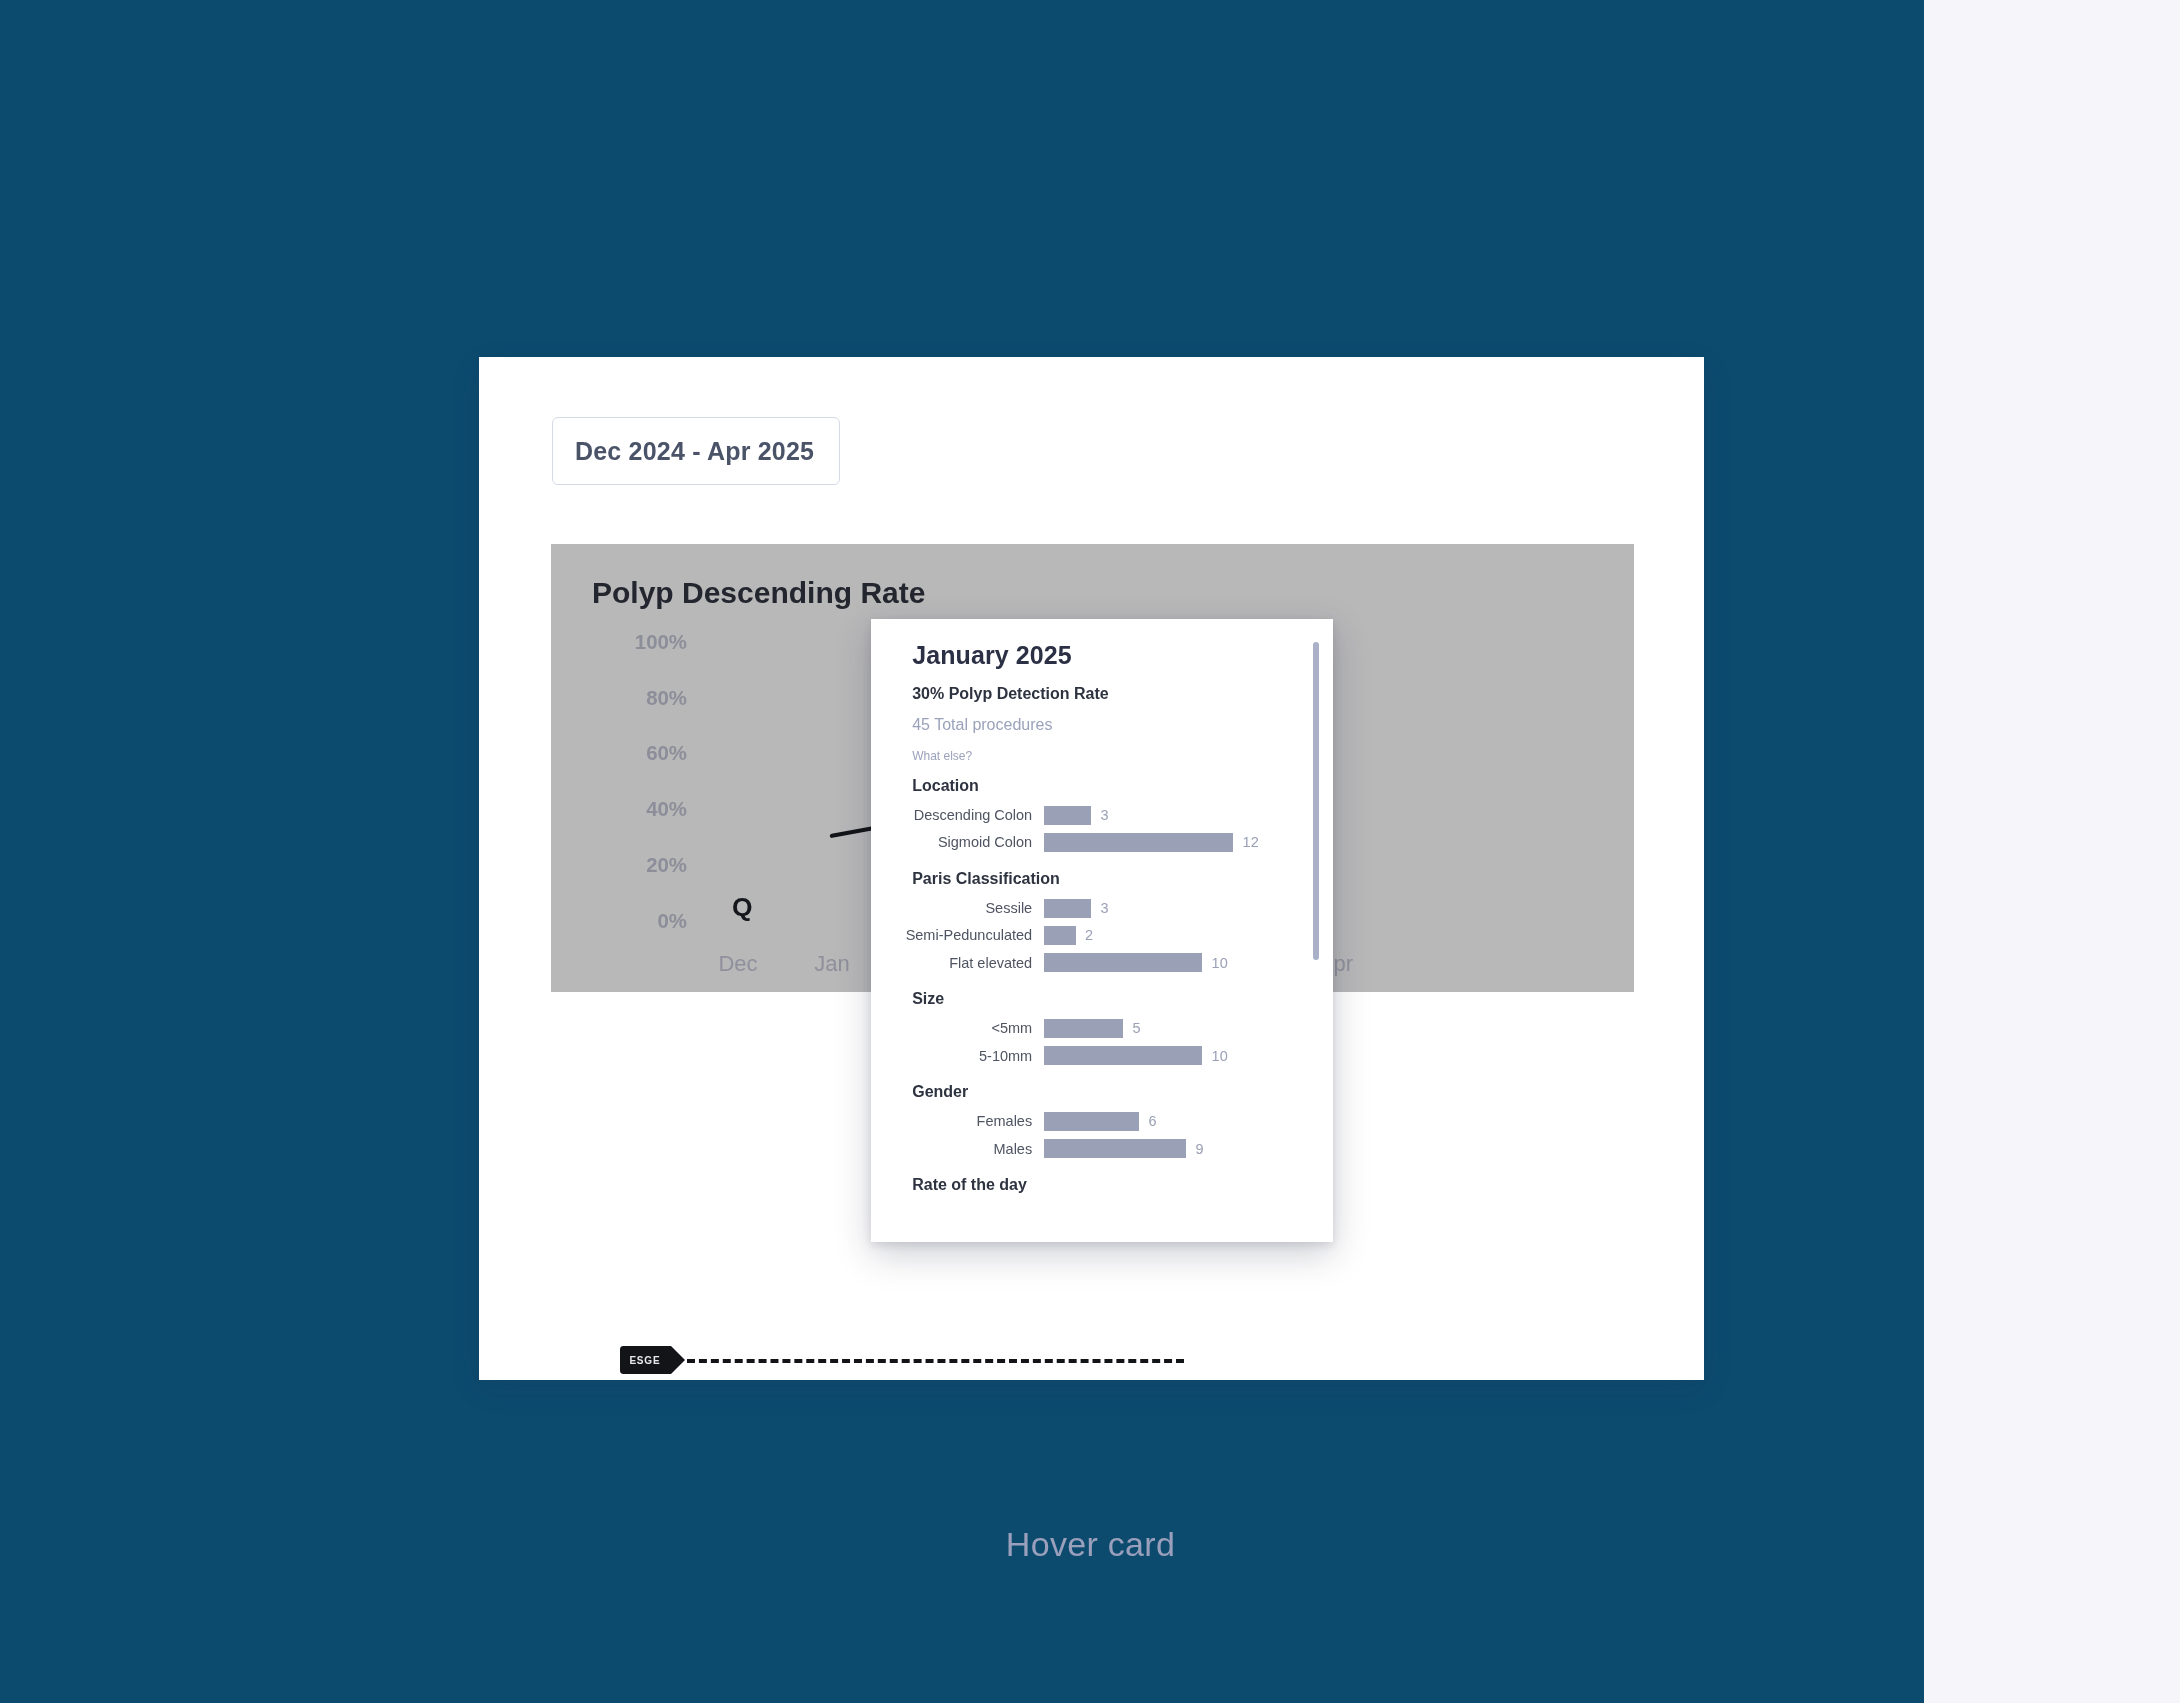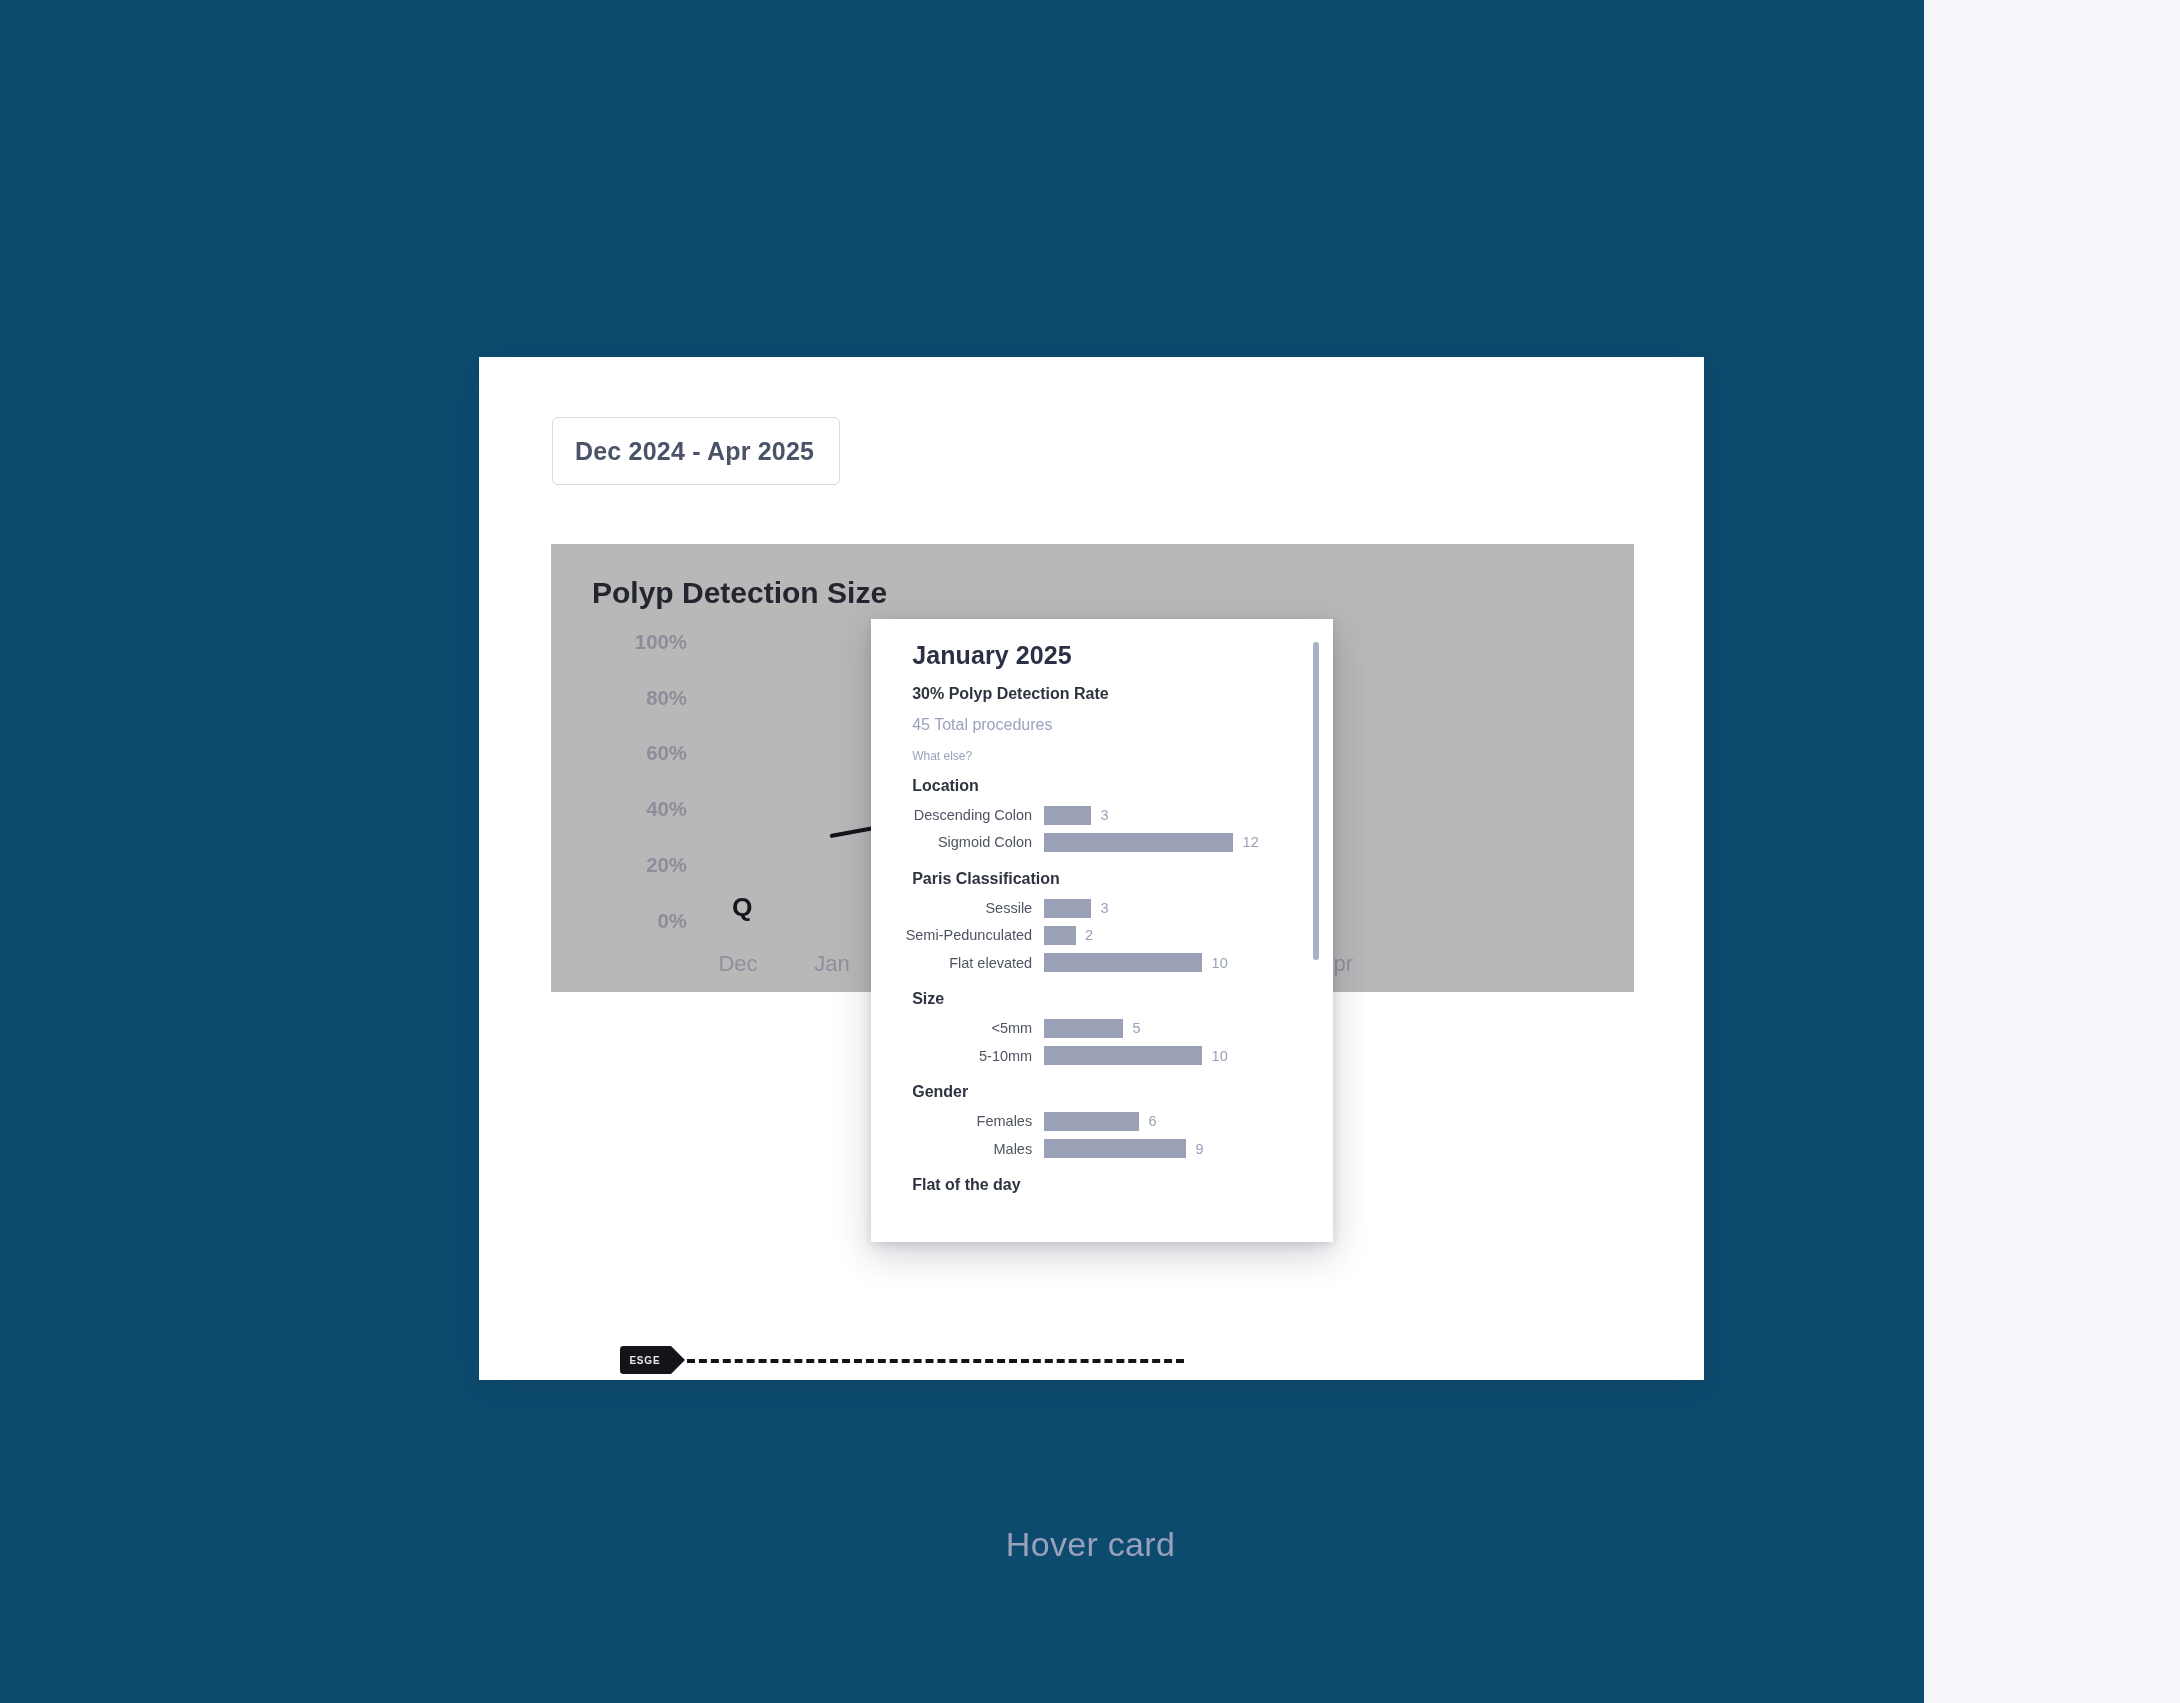--- a/index.html
+++ b/index.html
@@ -277,21 +277,21 @@
 <div id="root">
 
   <div class="panel">
 
     <div class="date-select">
       <span class="date-select-label">Dec 2024 - Apr 2025</span>
     </div>
 
     <div class="chart-region">
 
-      <div class="chart-title">Polyp Detection Size</div>
+      <div class="chart-title">Polyp Descending Rate</div>
 
       <div class="chart-sublabel">Q</div>
 
       <div class="y-axis" id="y-axis">
           <div class="y-tick" style="top: 87px;">100%</div>
           <div class="y-tick" style="top: 143px;">80%</div>
           <div class="y-tick" style="top: 198px;">60%</div>
           <div class="y-tick" style="top: 254px;">40%</div>
           <div class="y-tick" style="top: 310px; text-align: right;">20%</div>
           <div class="y-tick" style="top: 366px;">0%</div>
@@ -380,21 +380,21 @@
               <div class="hc-row-label">Females</div>
               <div class="hc-bar" style="width: 95px; background: rgb(154, 161, 182);"></div>
               <div class="hc-row-value">6</div>
             </div>
             <div class="hc-row">
               <div class="hc-row-label">Males</div>
               <div class="hc-bar" style="width: 142px; background: rgb(154, 161, 182);"></div>
               <div class="hc-row-value">9</div>
             </div>
           </div>
-          <div class="hc-section-title">Flat of the day</div>
+          <div class="hc-section-title">Rate of the day</div>
         </div>
 
     </div>
     <div class="hc-scrollbar"></div>
   </div>
 
   <div class="caption">Hover card</div>
 
 </div>
 

